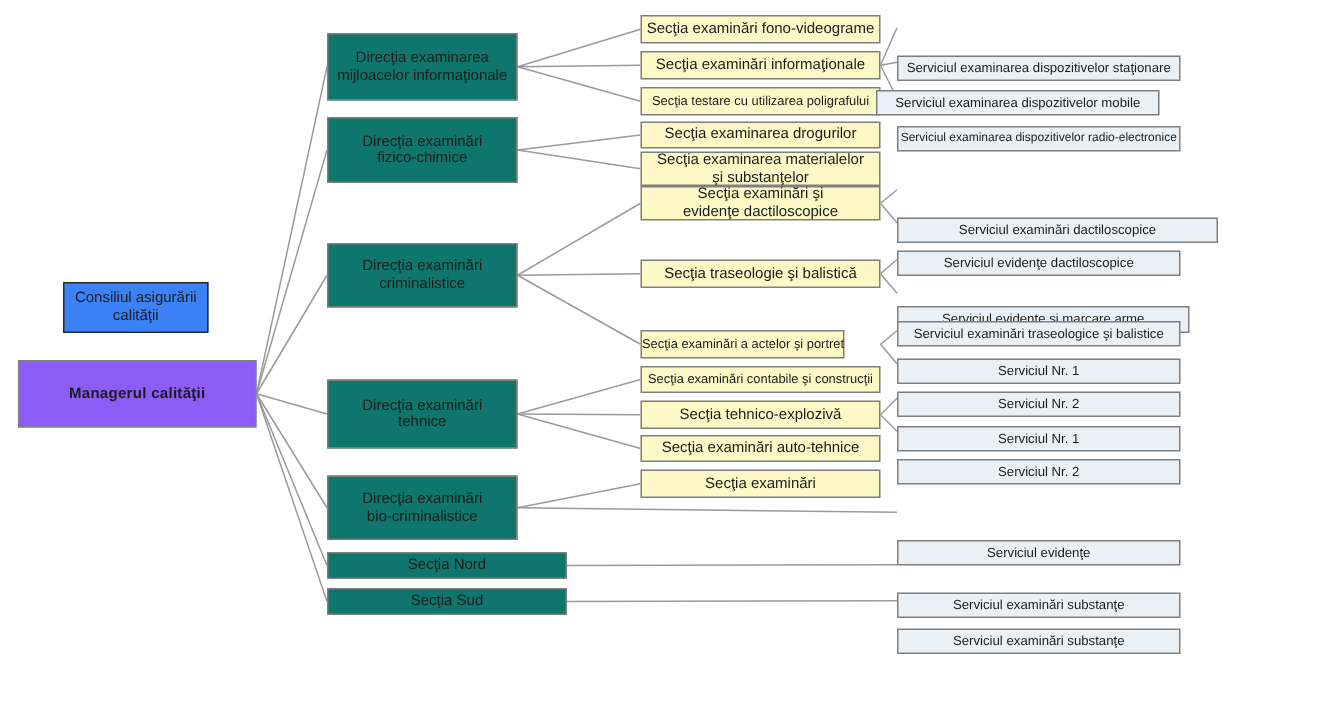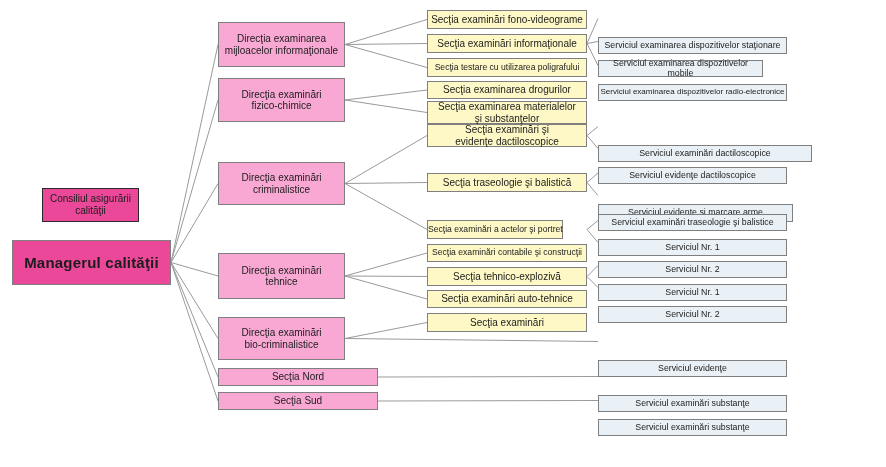--- a/index.html
+++ b/index.html
@@ -13,25 +13,25 @@
   #edges{position:absolute;left:0;top:0;width:886px;height:467px;pointer-events:none;}
   .node{
     position:absolute;
     box-sizing:border-box;
     border:1px solid #7f7f7f;
     display:flex;align-items:center;justify-content:center;
     text-align:center;
     color:#1c1c1c;
   }
   .node span{white-space:pre-line;display:block;width:100%;}
-  .direction{background:#f9a8d4;font-size:10px;line-height:1.15;}
+  .direction{background:#0f766e;font-size:10px;line-height:1.15;}
   .section{background:#fdf8c5;font-size:10px;line-height:1.12;}
   .service{background:#e9f1f6;font-size:8.8px;line-height:1.1;margin-top:27px;}
-  .council{background:#ec4899;border-color:#2a2a2a;font-size:10px;line-height:1.2;}
-  .manager{background:#ec4899;font-size:15px;font-weight:bold;letter-spacing:.2px;}
+  .council{background:#3b82f6;border-color:#2a2a2a;font-size:10px;line-height:1.2;}
+  .manager{background:#8b5cf6;font-size:10px;font-weight:bold;letter-spacing:.2px;}
   .nowrap span{white-space:nowrap;font-size:8.6px;}
   .tight span{white-space:nowrap;font-size:8px;}
 </style>
 </head>
 <body>
 
 <div id="stage">
   <svg id="edges">
       <line x1="171" y1="262.5" x2="218" y2="44.5" stroke="#9a9a9a" stroke-width="1"></line>
       <line x1="171" y1="262.5" x2="218" y2="100" stroke="#9a9a9a" stroke-width="1"></line>
@@ -157,42 +157,42 @@
     </div>
 
   <div class="node section" style="left:427px;top:313px;width:160px;height:19px">
     <span>Secţia examinări</span>
     </div>
 
   <div class="node service" style="left:598px;top:10px;width:189px;height:17px">
     <span>Serviciul examinarea dispozitivelor staţionare</span>
     </div>
 
-  <div class="node service" style="left:598px;top:33px;width:165px;height:17px">
+  <div class="node service" style="left:584px;top:33px;width:189px;height:17px">
     <span>Serviciul examinarea dispozitivelor mobile</span>
     </div>
 
   <div class="node service tight" style="left:598px;top:57px;width:189px;height:17px">
     <span>Serviciul examinarea dispozitivelor radio-electronice</span>
     </div>
 
   <div class="node service" style="left:598px;top:118px;width:214px;height:17px">
     <span>Serviciul examinări dactiloscopice</span>
     </div>
 
   <div class="node service" style="left:598px;top:140px;width:189px;height:17px">
     <span>Serviciul evidenţe dactiloscopice</span>
     </div>
 
   <div class="node service" style="left:598px;top:177px;width:195px;height:18px">
     <span>Serviciul evidenţe şi marcare arme</span>
     </div>
 
   <div class="node service" style="left:598px;top:187px;width:189px;height:17px">
-    <span>Serviciul examinări traseologie şi balistice</span>
+    <span>Serviciul examinări traseologice şi balistice</span>
     </div>
 
   <div class="node service" style="left:598px;top:212px;width:189px;height:17px">
     <span>Serviciul Nr. 1</span>
     </div>
 
   <div class="node service" style="left:598px;top:234px;width:189px;height:17px">
     <span>Serviciul Nr. 2</span>
     </div>
 

